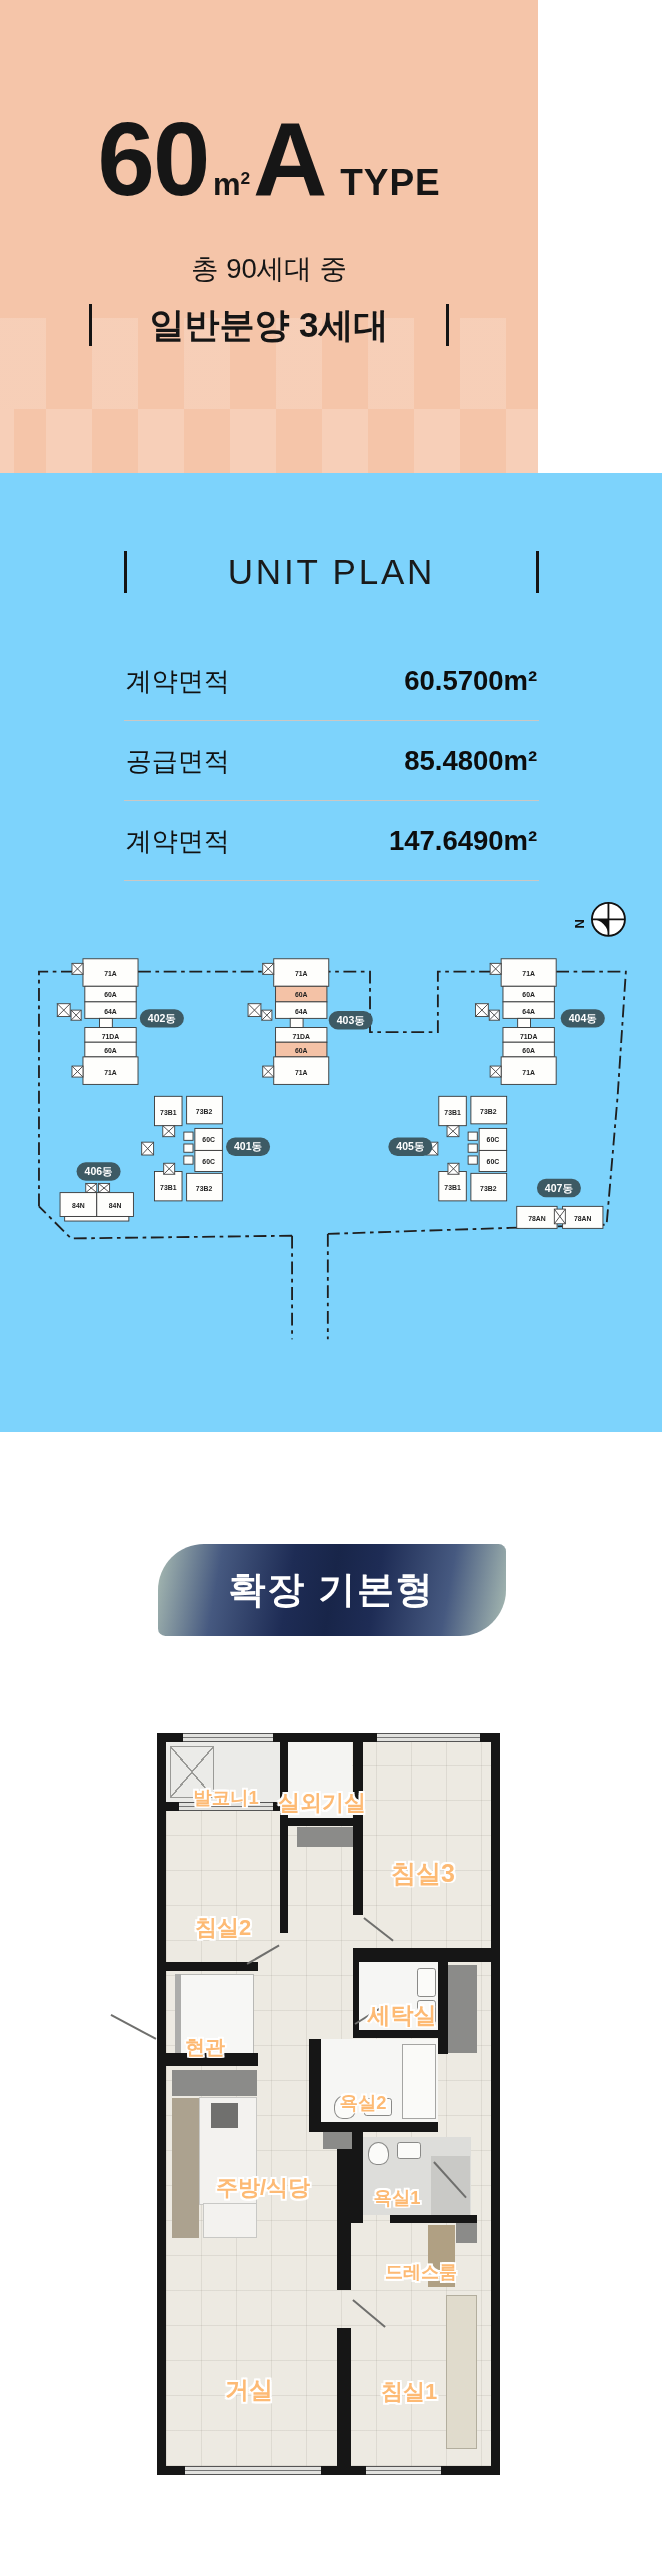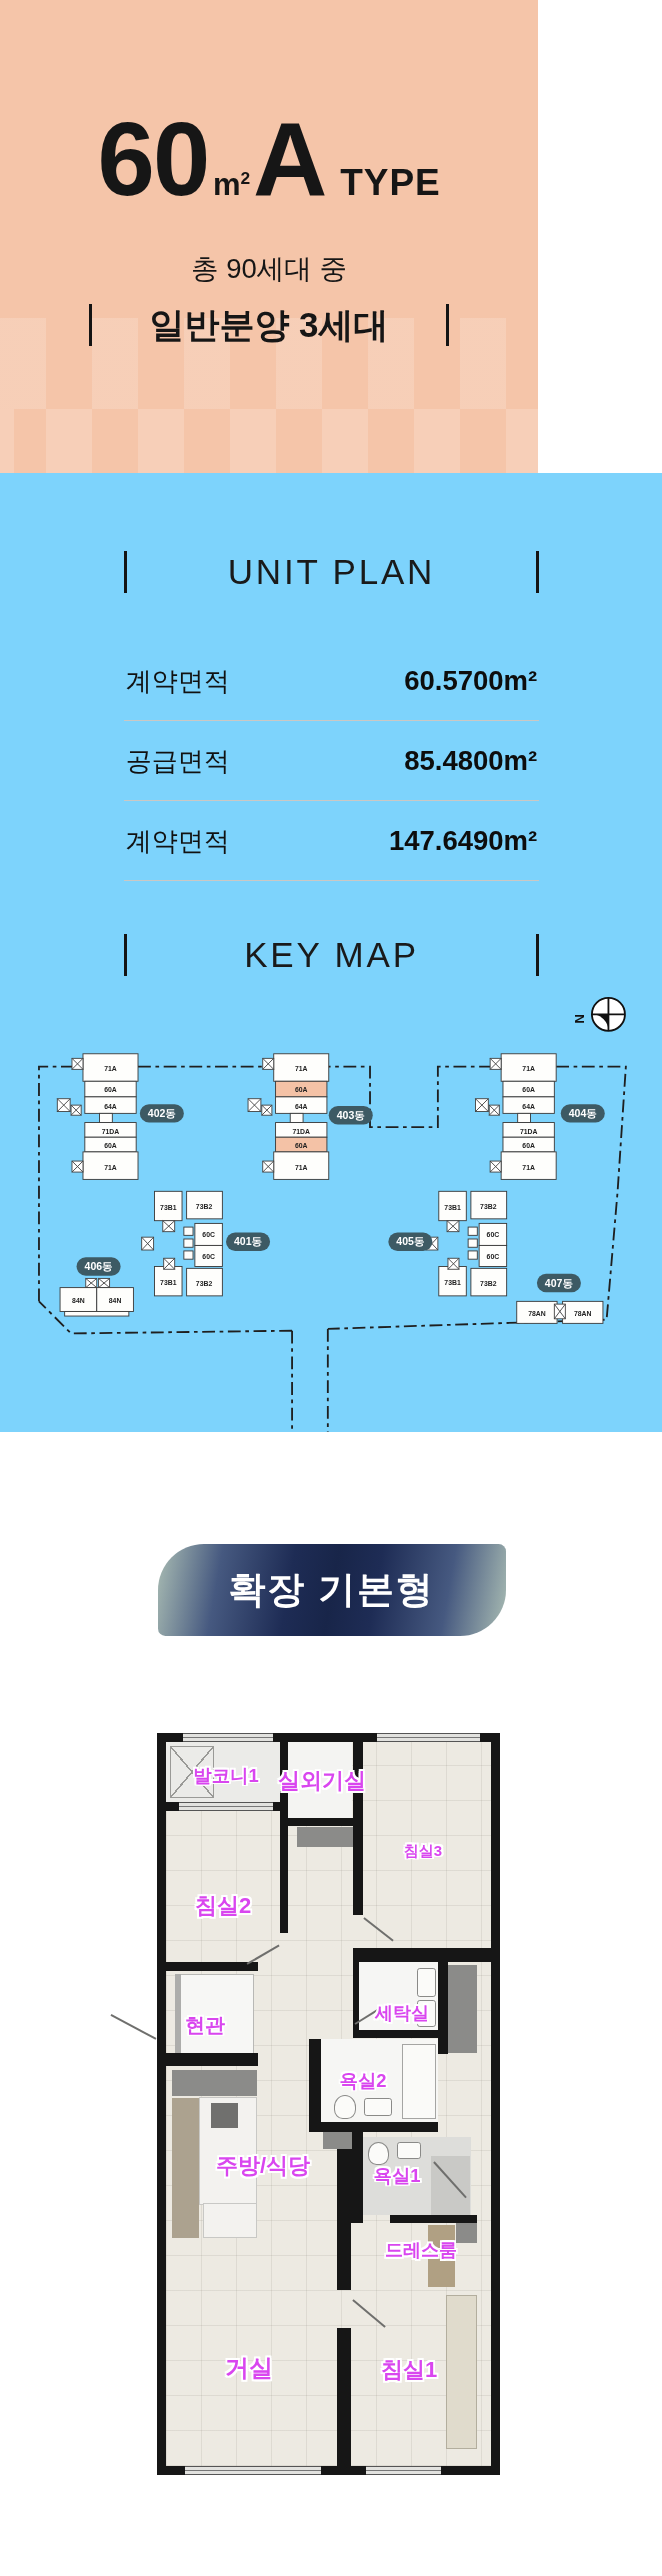--- a/index.html
+++ b/index.html
@@ -66,22 +66,23 @@
   .fxw{background:#F3F2EF;border:0.9px solid #C8C8C5;}
   .fx{background:#FBFBF9;border:1.4px solid #8A8A88;border-radius:2.8px;}
   .fx.toilet{border-radius:50% 50% 40% 40%;}
   .win{background:#E2E2DF;border-top:1.8px solid #555;border-bottom:1.8px solid #555;
     background-image:linear-gradient(transparent 44%,#777 44% 56%,transparent 56%);}
   .door{height:1.8px;background:#6F6F6D;transform-origin:left center;}
   .xbrace{border:0.9px solid #9A9A97;background:
     linear-gradient(to top right,transparent 48.8%,#9A9A97 48.8% 51.2%,transparent 51.2%),
     linear-gradient(to bottom right,transparent 48.8%,#9A9A97 48.8% 51.2%,transparent 51.2%);}
   .rlabel{
-    transform:translate(-50%,-50%);font-weight:700;color:#d946ef;white-space:nowrap;z-index:5;
+    transform:translate(-50%,-50%);font-weight:700;color:#fdba74;white-space:nowrap;z-index:5;
     text-shadow:-1.8px -1.8px 0 #FFF,1.8px -1.8px 0 #FFF,-1.8px 1.8px 0 #FFF,1.8px 1.8px 0 #FFF,-1.8px 0 0 #FFF,1.8px 0 0 #FFF,0 -1.8px 0 #FFF,0 1.8px 0 #FFF;
+    margin-top:22px;
   }
 </style>
 </head>
 <body>
 
 <div class="hero">
   <div class="checker r1"></div>
   <div class="checker r2"></div>
   <div class="hero-title">
     <span class="hero-num">60</span>
@@ -112,25 +113,20 @@
     <div class="area-row">
       <span class="area-label">공급면적</span>
       <span class="area-value">85.4800m²</span>
     </div>
     <div class="area-row">
       <span class="area-label">계약면적</span>
       <span class="area-value">147.6490m²</span>
     </div>
   </div>
 
-  <div class="sec-head keymap-head">
-    <span class="vbar"></span>
-    <span class="sec-title">KEY MAP</span>
-    <span class="vbar"></span>
-  </div>
 
   <svg class="keymap-svg" width="663" height="442" viewBox="0 0 722 482" xmlns="http://www.w3.org/2000/svg">
 
     <path class="bnd" d="M42,333 L42,77 L403,77 L403,143 L477,143 L477,77 L682,77 L673,213 L661,353 L357,363 M318,365 L77,368 L42,333 M318,365 L318,478 M357,363 L357,478"></path>
 
     <g class="compass" transform="translate(663,20)">
       <circle r="18"></circle>
       <path class="quad" d="M0,0 L-18,0 A18,18 0 0,1 0,18 Z"></path>
       <line x1="-18" y1="0" x2="18" y2="0"></line>
       <line x1="0" y1="-18" x2="0" y2="18"></line>
@@ -418,24 +414,24 @@
 
     <div class="door" style="left:207px;top:184px;width:37px;transform:rotate(38deg);"></div>
     <div class="door" style="left:90px;top:230px;width:37px;transform:rotate(-30deg);"></div>
     <div class="door" style="left:198px;top:290px;width:31px;transform:rotate(-32deg);"></div>
     <div class="door" style="left:196px;top:566px;width:42px;transform:rotate(40deg);"></div>
     <div class="door" style="left:-46px;top:281px;width:51px;transform:rotate(28deg);"></div>
     <div class="door" style="left:277px;top:428px;width:48px;transform:rotate(48deg);"></div>
 
     <div class="rlabel" style="left:69px;top:42px;font-size:18.4px;">발코니1</div>
     <div class="rlabel" style="left:165px;top:48px;font-size:22px;">실외기실</div>
-    <div class="rlabel" style="left:266px;top:118px;font-size:15px;">침실3</div>
+    <div class="rlabel" style="left:266px;top:118px;font-size:25px;">침실3</div>
     <div class="rlabel" style="left:66px;top:173px;font-size:22px;">침실2</div>
     <div class="rlabel" style="left:48px;top:292px;font-size:20px;">현관</div>
-    <div class="rlabel" style="left:245px;top:280px;font-size:18px;">세탁실</div>
+    <div class="rlabel" style="left:245px;top:260px;font-size:23px;">세탁실</div>
     <div class="rlabel" style="left:206px;top:347px;font-size:18.4px;">욕실2</div>
     <div class="rlabel" style="left:106px;top:433px;font-size:22px;">주방/식당</div>
     <div class="rlabel" style="left:240px;top:442px;font-size:18.4px;">욕실1</div>
     <div class="rlabel" style="left:264px;top:517px;font-size:18px;">드레스룸</div>
     <div class="rlabel" style="left:92px;top:635px;font-size:24px;">거실</div>
     <div class="rlabel" style="left:252px;top:637px;font-size:22px;">침실1</div>
   </div>
 </div>
 
 

